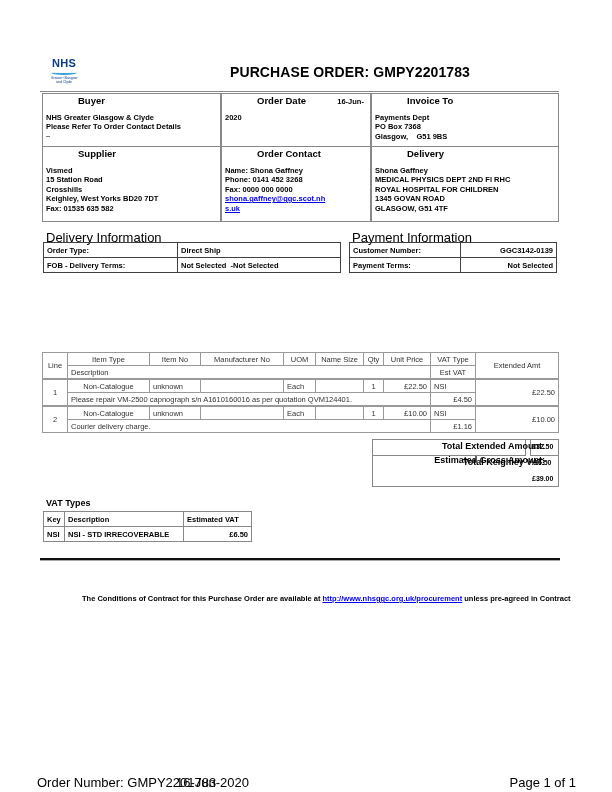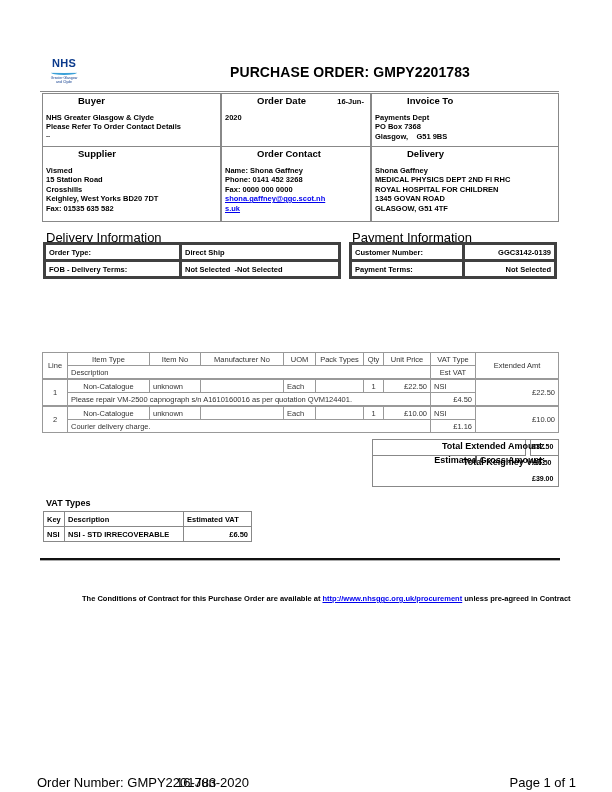--- a/index.html
+++ b/index.html
@@ -13,21 +13,21 @@
   .title { left:230px; top:64px; font-size:14px; font-weight:bold; letter-spacing:0.1px; }
   .hr-top { left:40px; top:91px; width:519px; height:1px; background:#888; }
 
   .box { position:absolute; border:1px solid #888; box-sizing:border-box; font-size:8px; line-height:9.5px; padding:2px 3px; }
   .box .hd { font-weight:bold; font-size:9.5px; margin-bottom:7px;padding-left:32px; }
   .box .line { white-space:nowrap; font-weight:bold; font-size:7.5px; }
   .link { color:#0000ee; text-decoration:underline; }
 
   .sec-title { font-size:13px; }
   table { border-collapse:collapse; }
-  .kv td { border:3px solid #404040; font-size:7.5px; font-weight:bold; padding:0 3px; height:14px; }
+  .kv td { border:1px solid #404040; font-size:7.5px; font-weight:bold; padding:0 3px; height:14px; }
 
   .items { position:absolute; left:42px; top:352px; width:517px; font-size:7.5px; color:#333; }
   .items td { border:1px solid #999; padding:0 3px; height:12px; white-space:nowrap; }
   .items .c { text-align:center; }
   .items .r { text-align:right; }
   .items .thick-top td { border-top:2px solid #999; }
 
   .tot { position:absolute; font-weight:bold; font-size:9px; }
   .vat td { border:1px solid #888; font-size:7.5px; font-weight:bold; padding:0 3px; height:14px; }
   .hr-bottom { left:40px; top:558px; width:520px; height:2px; background:#111; border-bottom:1px solid #aaa; }
@@ -118,21 +118,21 @@
   </table>
 
 <table class="items">
   <tbody>
       <tr>
     <td rowspan="2" class="c" style="width:18px;">Line</td>
     <td class="c" style="width:75px;">Item Type</td>
     <td class="c" style="width:44px;">Item No</td>
     <td class="c" style="width:76px;">Manufacturer No</td>
     <td class="c" style="width:25px;">UOM</td>
-    <td class="c" style="width:41px;">Pack Types</td>
+    <td class="c" style="width:41px;">Name Size</td>
     <td class="c" style="width:13px;">Qty</td>
     <td class="c" style="width:40px;">Unit Price</td>
     <td class="c" style="width:38px;">VAT Type</td>
     <td rowspan="2" class="c">Extended Amt</td>
   </tr>
   <tr>
     <td colspan="7">Description</td>
     <td class="c">Est VAT</td>
   </tr>
 

